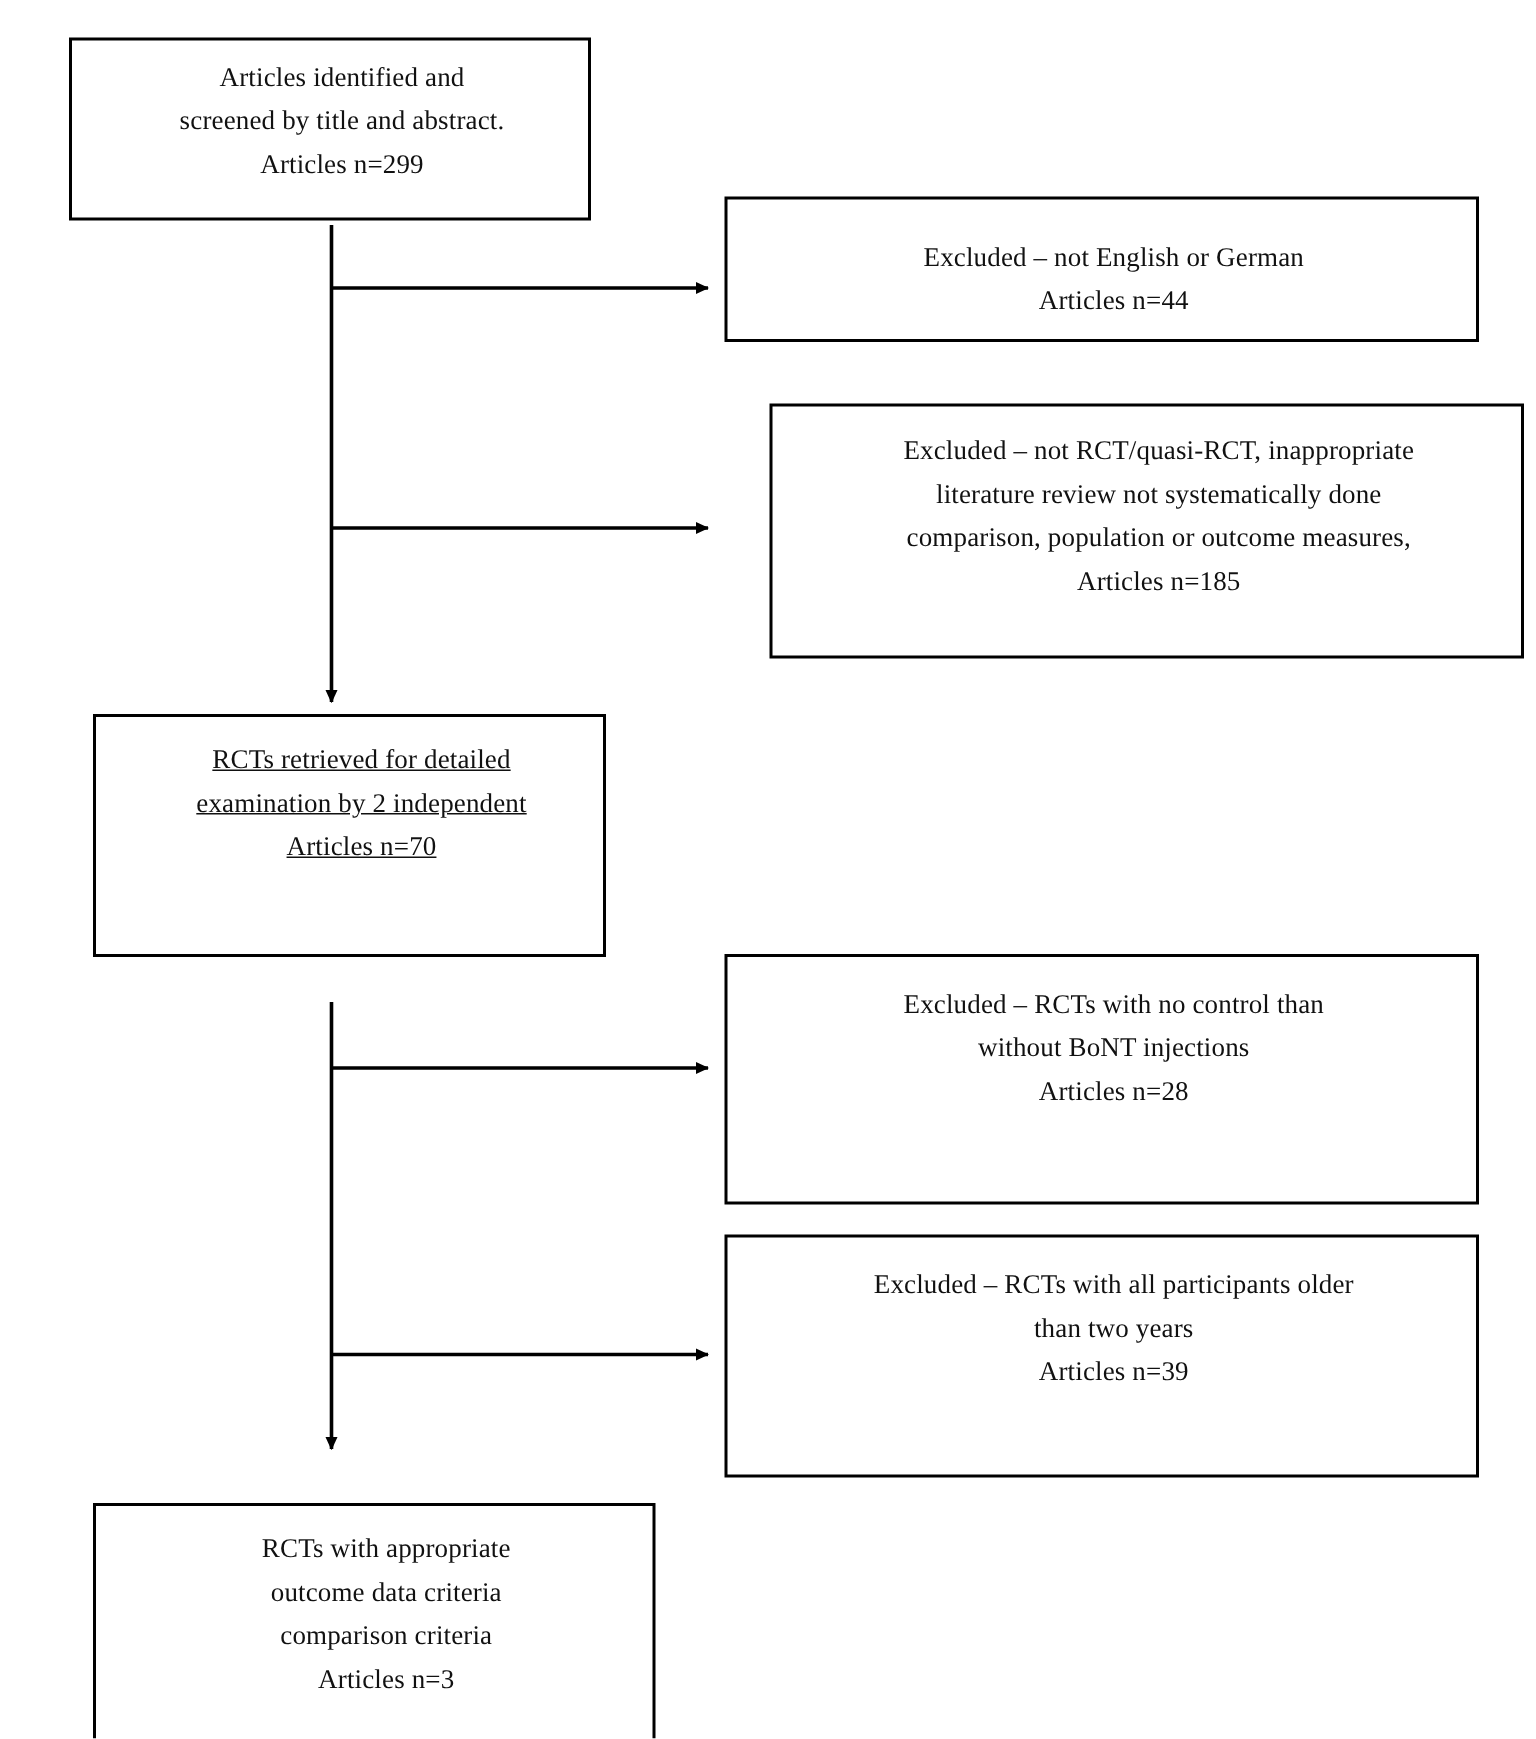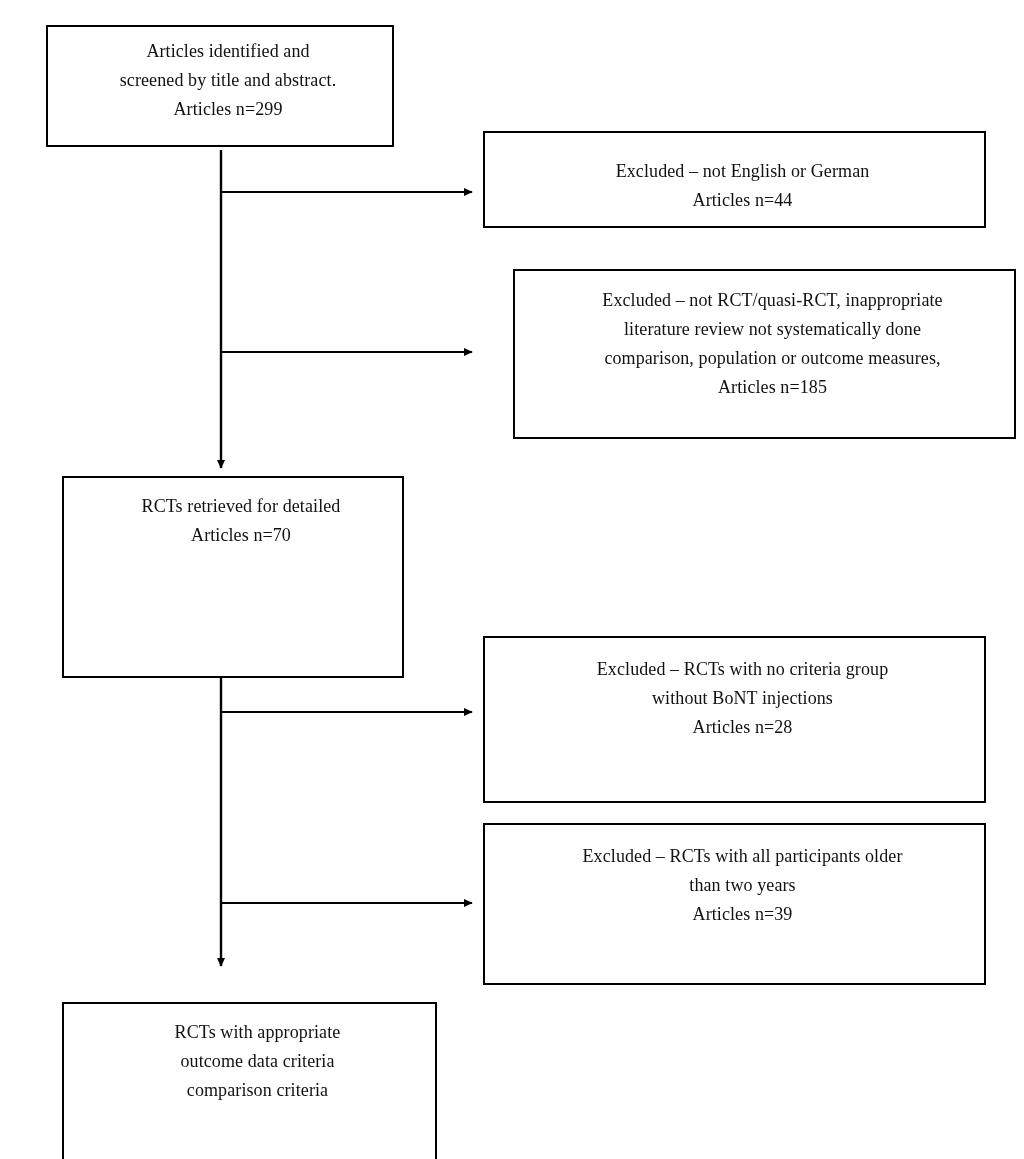--- a/index.html
+++ b/index.html
@@ -80,36 +80,38 @@
     <span class="ln">Articles n=44</span>
   </div>
 
   <div class="node" style="left:494px; top:269px; width:503px; height:170px; padding-top:15px;margin-left:19px;">
     <span class="ln">Excluded – not RCT/quasi-RCT, inappropriate</span>
     <span class="ln">literature review not systematically done</span>
     <span class="ln">comparison, population or outcome measures,</span>
     <span class="ln">Articles n=185</span>
   </div>
 
-  <div class="node" style="left:62px; top:476px; width:342px; height:202px; padding-top:14px;">
+  <div class="node" style="left:62px; top:476px; width:342px; height:162px; padding-top:14px;text-decoration:underline;">
     <span class="ln">RCTs retrieved for detailed</span>
+    <span class="ln">examination by 2 independent</span>
     <span class="ln">Articles n=70</span>
   </div>
 
   <div class="node" style="left:483px; top:636px; width:503px; height:167px; padding-top:17px;">
-    <span class="ln">Excluded – RCTs with no criteria group</span>
+    <span class="ln">Excluded – RCTs with no control than</span>
     <span class="ln">without BoNT injections</span>
     <span class="ln">Articles n=28</span>
   </div>
 
   <div class="node" style="left:483px; top:823px; width:503px; height:162px; padding-top:17px;">
     <span class="ln">Excluded – RCTs with all participants older</span>
     <span class="ln">than two years</span>
     <span class="ln">Articles n=39</span>
   </div>
 
   <div class="node" style="left:62px; top:974px; width:375px; height:163px; padding-top:14px;margin-top:28px;">
     <span class="ln">RCTs with appropriate</span>
     <span class="ln">outcome data criteria</span>
     <span class="ln">comparison criteria</span>
+    <span class="ln">Articles n=3</span>
   </div>
 
 </div>
 
 </body></html>

